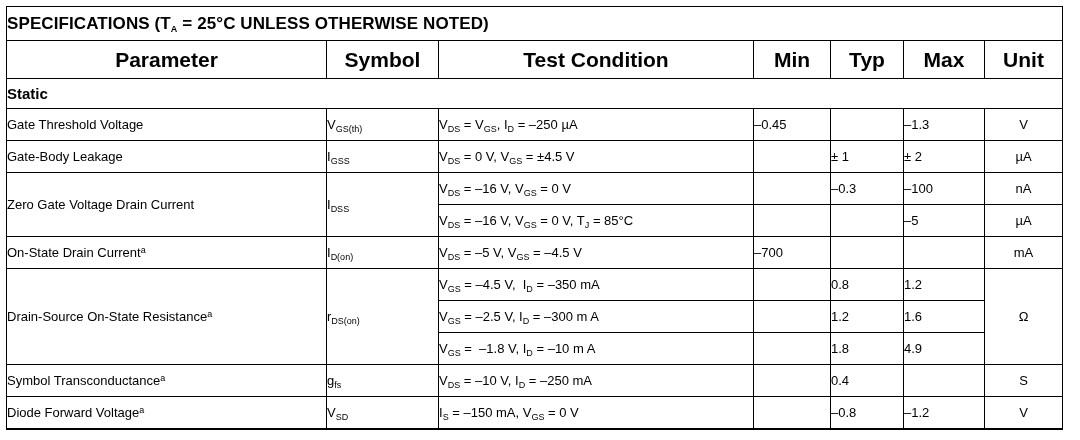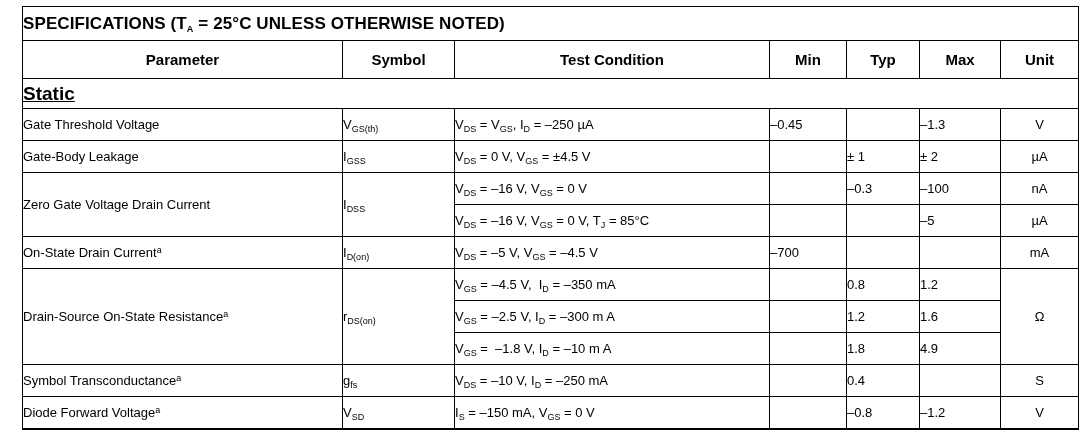--- a/index.html
+++ b/index.html
@@ -11,21 +11,21 @@
   #page {
     width: 1080px;
     height: 440px;
     position: relative;
     background: #ffffff;
     overflow: hidden;
   }
   table.spec {
     border-collapse: collapse;
     width: 884px;
-    margin: 6px 0 0 22px;
+    margin: 6px 0 0 6px;
     table-layout: fixed;
   }
   table.spec td, table.spec th {
     border: 1px solid #000000;
     padding: 0;
     vertical-align: middle;
   }
   
   .title-cell {
     border: 2px solid #000;
@@ -33,34 +33,33 @@
     font-size: 17px;
     font-weight: bold;
     padding-left: 8px;
     letter-spacing: 0.1px;
     white-space: nowrap;
   }
   
   .hdr {
     height: 38px;
     text-align: center;
-    font-size: 15px;
+    font-size: 21px;
     font-weight: bold;
   }
   .hdr-left { border-left-width: 2px; }
   .hdr-right { border-right-width: 2px; }
   
   .section-cell {
     height: 30px;
-    font-size: 19px;
+    font-size: 15px;
     font-weight: bold;
     padding-left: 8px;
     border-left-width: 2px;
     border-right-width: 2px;
-    text-decoration: underline;
   }
   
   td.param {
     font-size: 13px;
     padding: 4px 0 4px 8px;
     text-align: left;
     border-left-width: 2px;
   }
   td.sym, td.cond, td.num {
     font-size: 13px;

